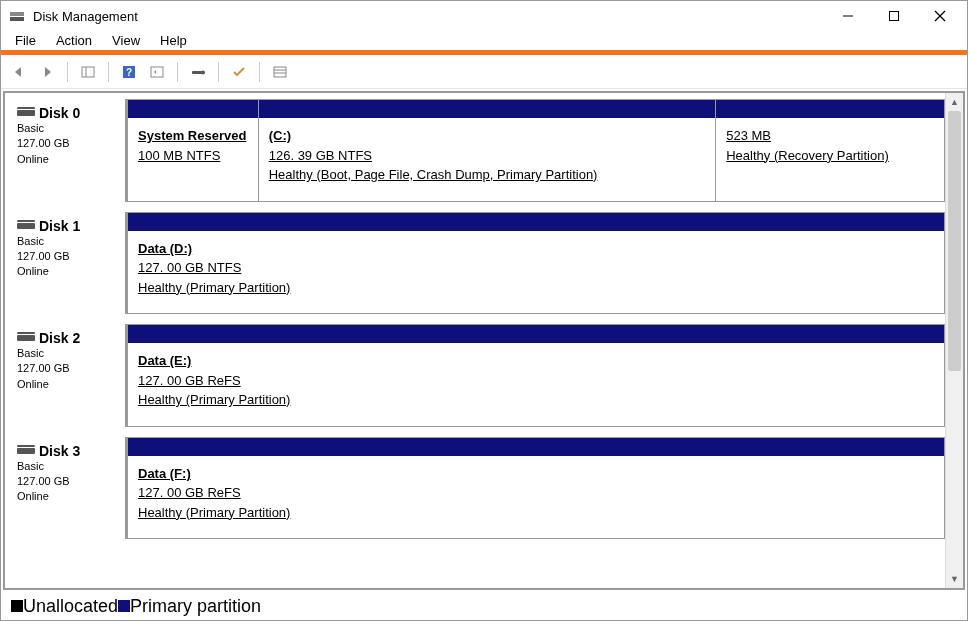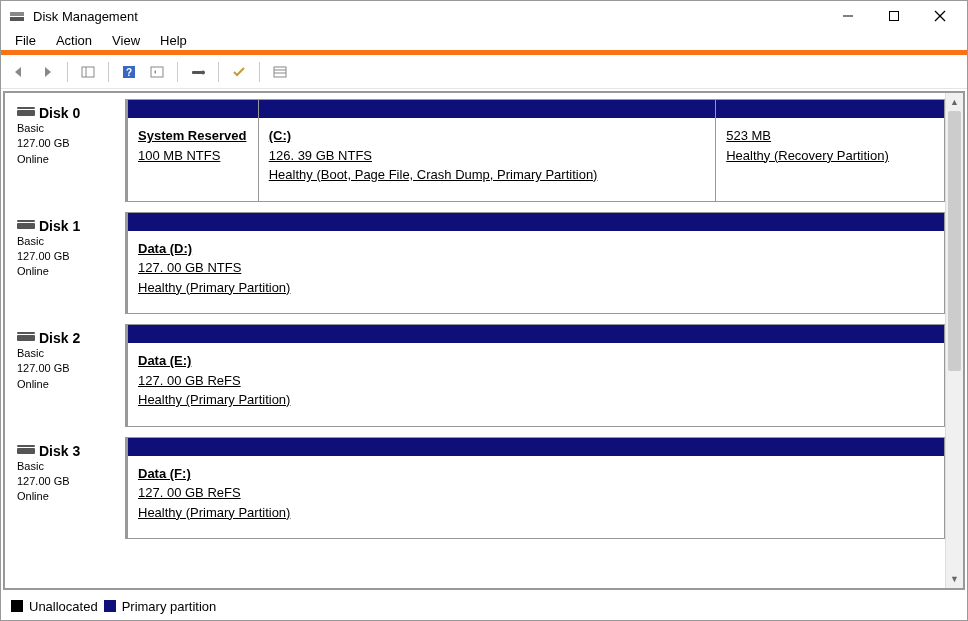--- a/index.html
+++ b/index.html
@@ -36,21 +36,21 @@
     .vol-header { height: 18px; background: #0f0f7a; }
     .vol-body { padding: 8px 10px 16px 10px; font-size: 13px; line-height: 1.5; text-decoration: underline; }
     .vol-name { font-weight: bold; }
     
     .scrollbar { width: 18px; background: #f0f0f0; border-left: 1px solid #ddd; position: relative; }
     .scrollbar .sb-up, .scrollbar .sb-down { height: 18px; display: flex; align-items: center; justify-content: center; font-size: 9px; color: #666; width: 100%; position: absolute; }
     .scrollbar .sb-up { top: 0; }
     .scrollbar .sb-down { bottom: 0; }
     .scrollbar .sb-thumb { position: absolute; left: 2px; right: 2px; top: 18px; height: 260px; background: #ccc; border-radius: 2px; }
     
-    .legend { height: 28px; display: flex; align-items: center; padding: 0 10px; gap: 6px; font-size: 13px; }
+    .legend { height: 28px; display: flex; align-items: center; padding: 0 10px; gap: 0; font-size: 18px; }
     .legend .sw { width: 12px; height: 12px; display: inline-block; }
     .sw-black { background: #000; }
     .sw-navy { background: #0f0f7a; }
   </style>
 </head>
 <body>
 
 <div class="window">
 
   <div class="titlebar">

